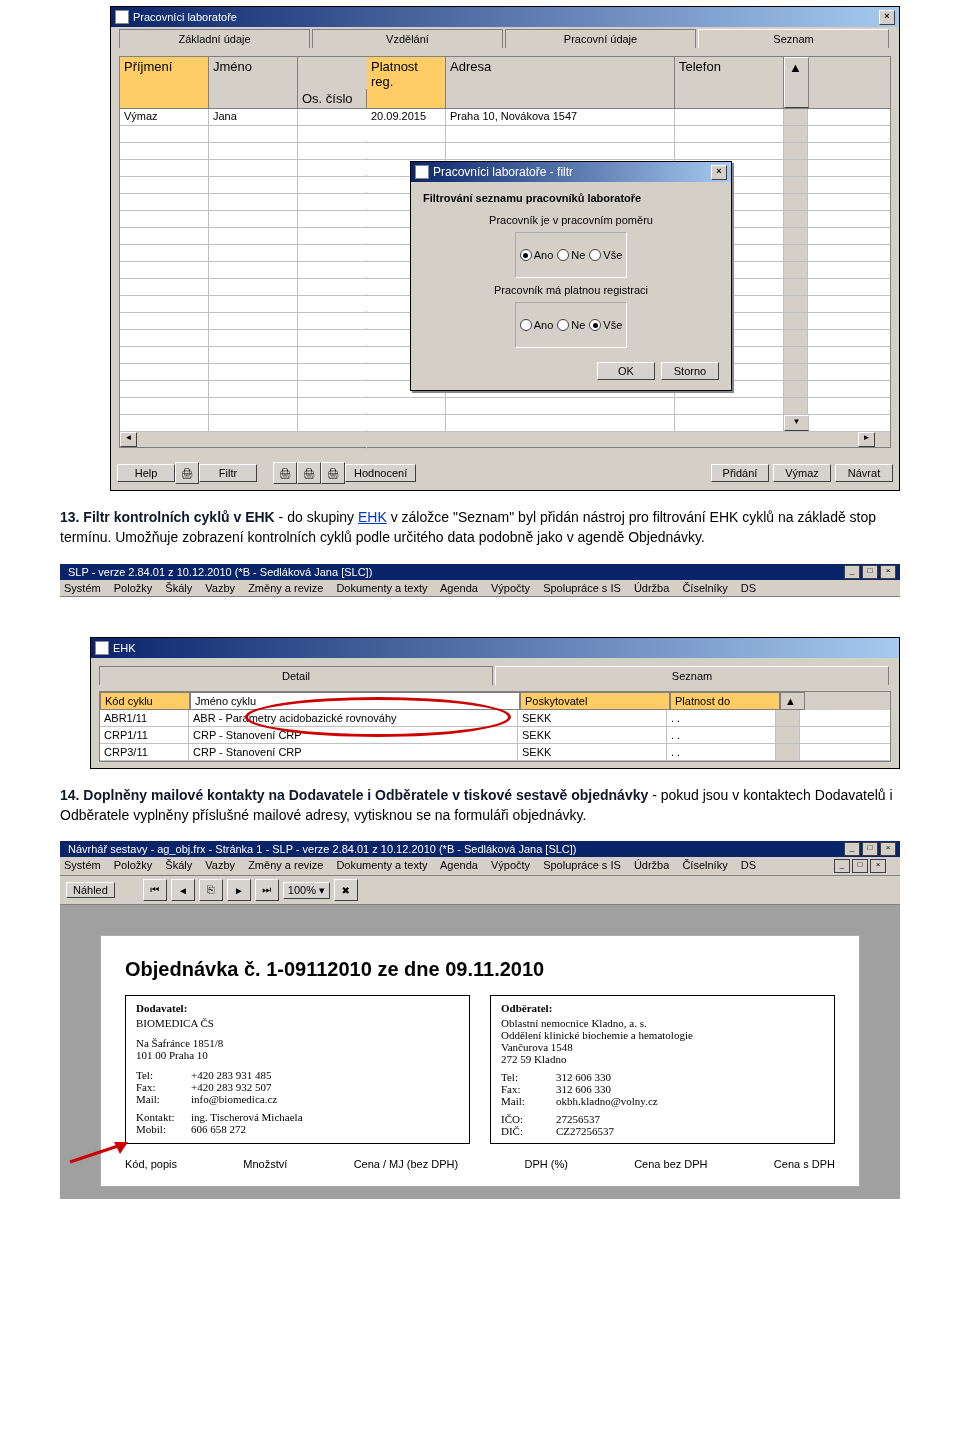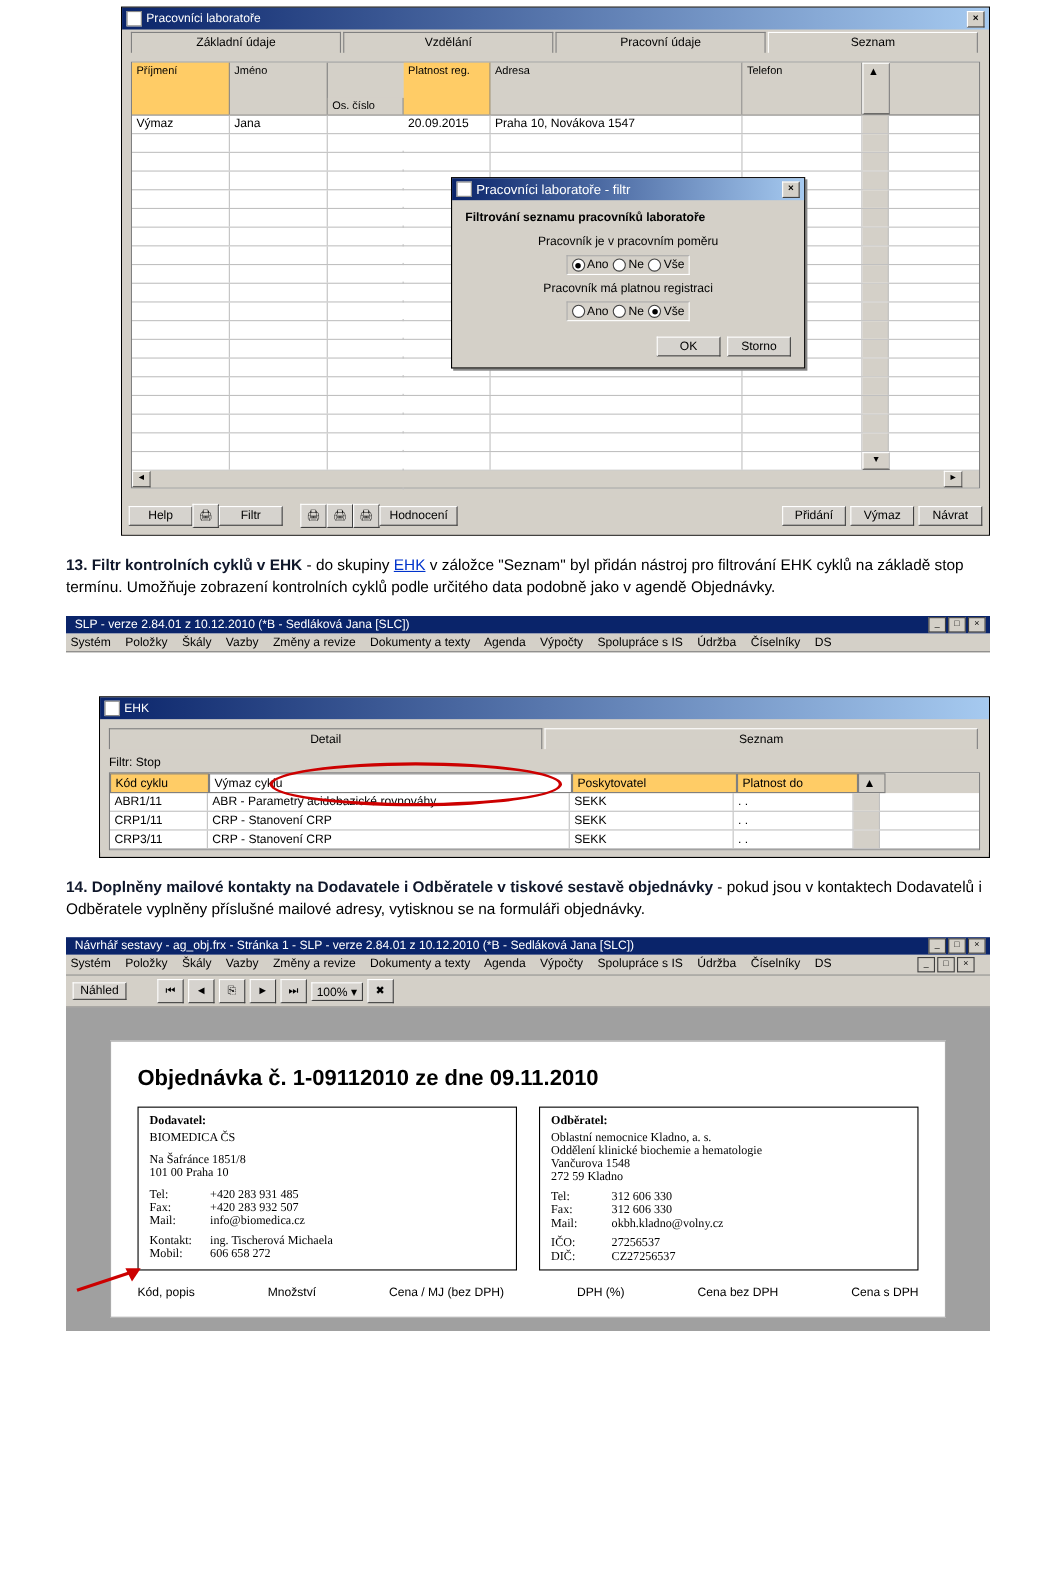--- a/index.html
+++ b/index.html
@@ -10,33 +10,33 @@
 .titlebar .t-icon{width:12px;height:12px;background:#fff;border:1px solid #888;display:inline-block;}
 .close-x{width:14px;height:13px;background:#d4d0c8;border:1px solid #fff;border-right-color:#404040;border-bottom-color:#404040;font-size:9px;text-align:center;line-height:11px;font-family:Arial;font-weight:bold;color:#000;}
 .menubar{background:#d4d0c8;padding:2px 4px;font-size:11px;border-bottom:1px solid #808080;}
 .menubar span{margin-right:10px;}
 .tabs{display:flex;background:#d4d0c8;padding:2px 8px 0 8px;}
 .tab{flex:1;border:1px solid #808080;border-bottom:none;background:#d4d0c8;text-align:center;padding:3px 0;margin-right:2px;font-size:11px;position:relative;}
 .tab.active{background:#d4d0c8;border-top:1px solid #fff;border-left:1px solid #fff;position:relative;z-index:2;}
 .win-body{background:#d4d0c8;padding:8px;}
 .grid-wrap{background:#fff;border:1px solid #808080;}
 .grid-head{display:flex;background:#d4d0c8;border-bottom:1px solid #808080;}
-.grid-head div{border-right:1px solid #808080;padding:2px 4px;font-size:10px;background:#d4d0c8;}
+.grid-head div{border-right:1px solid #808080;padding:2px 4px;font-size:13px;background:#d4d0c8;}
 .grid-head .sel{background:#ffcc66;}
 .grid-row{display:flex;height:16px;border-bottom:1px solid #c0c0c0;}
 .grid-row div{border-right:1px solid #c0c0c0;padding:1px 4px;font-size:11px;overflow:hidden;white-space:nowrap;}
 .c1{width:80px;}.c2{width:80px;}.c3{width:60px;margin-top:32px;}.c4{width:70px;}.c5{width:220px;}.c6{width:100px;}.c7{width:15px;}
 .btn95{background:#d6d3ce;border:1px solid #fff;border-right-color:#404040;border-bottom-color:#404040;padding:2px 8px;font-size:11px;min-width:40px;text-align:center;display:inline-block;}
 .toolbar-btn{background:#d6d3ce;border:1px solid #fff;border-right-color:#404040;border-bottom-color:#404040;width:22px;height:20px;display:inline-flex;align-items:center;justify-content:center;font-size:10px;}
 .bottom-bar{display:flex;align-items:center;gap:4px;padding:6px;background:#d4d0c8;justify-content:space-between;}
 .dialog{position:absolute;left:300px;top:155px;width:320px;background:#d4d0c8;border:1px solid #000;box-shadow:2px 2px 0 #888;}
 .dialog .dlg-body{padding:10px 12px;font-size:11px;}
 .dlg-row{display:flex;align-items:center;margin:6px 0;gap:6px;flex-direction:column;}
 .dlg-row .lbl{flex:1;text-align:left;}
-.radio-group{display:flex;gap:4px;border:1px inset #fff;padding:2px 4px;background:#d4d0c8;}
+.radio-group{display:flex;gap:4px;border:1px inset #fff;padding:16px 4px;background:#d4d0c8;}
 .radio-opt{display:flex;align-items:center;gap:2px;font-size:11px;}
 .radio-opt .r{width:10px;height:10px;border:1px solid #404040;border-radius:50%;background:#fff;display:inline-flex;align-items:center;justify-content:center;}
 .radio-opt .r.sel::after{content:"";width:5px;height:5px;background:#000;border-radius:50%;display:block;}
 .dlg-btns{display:flex;justify-content:flex-end;gap:6px;margin-top:14px;}
 .scroll-track{background:#d4d0c8;}
 .scroll-thumb{background:#d4d0c8;border:1px solid #fff;border-right-color:#404040;border-bottom-color:#404040;}
 .paragraph{margin:16px 60px;font-size:14px;line-height:1.45;}
 .paragraph .blue{color:#0f172a;font-weight:bold;}
 .paragraph a{color:#0033cc;text-decoration:underline;}
 .slp-header{background:#0a246a;color:#fff;padding:1px 4px;font-size:11px;display:flex;justify-content:space-between;align-items:center;}
@@ -381,25 +381,24 @@
     <div class="t-left">
             <span class="t-icon"></span>
             <span>EHK</span>
           </div>
   </div>
   <div class="tabs" style="padding-top:8px;">
     <div class="tab" style="flex:1;"><span>Detail</span></div>
     <div class="tab active" style="flex:1;"><span>Seznam</span></div>
   </div>
   <div class="win-body" style="padding:6px 8px 2px 8px;">
-    <div style="font-size:11px;margin-bottom:3px;">Filtr:  Stop</div>
     <div style="background:#fff;border:1px solid #808080;">
       <div class="ehk-grid-head">
         <div class="e1 sel">Kód cyklu</div>
-        <div class="e2" style="background:#fff;">Výmaz cyklu</div>
+        <div class="e2" style="background:#fff;">Jméno cyklu</div>
         <div class="e3 sel">Poskytovatel</div>
         <div class="e4 sel">Platnost do</div>
         <div style="width:15px;" class="scroll-thumb">▲</div>
       </div>
       <div class="ehk-row">
               <div class="e1">ABR1/11</div>
               <div class="e2">ABR - Parametry acidobazické rovnováhy</div>
               <div class="e3">SEKK</div>
               <div class="e4">.  .</div>
               <div style="width:15px;" class="scroll-track"></div>

